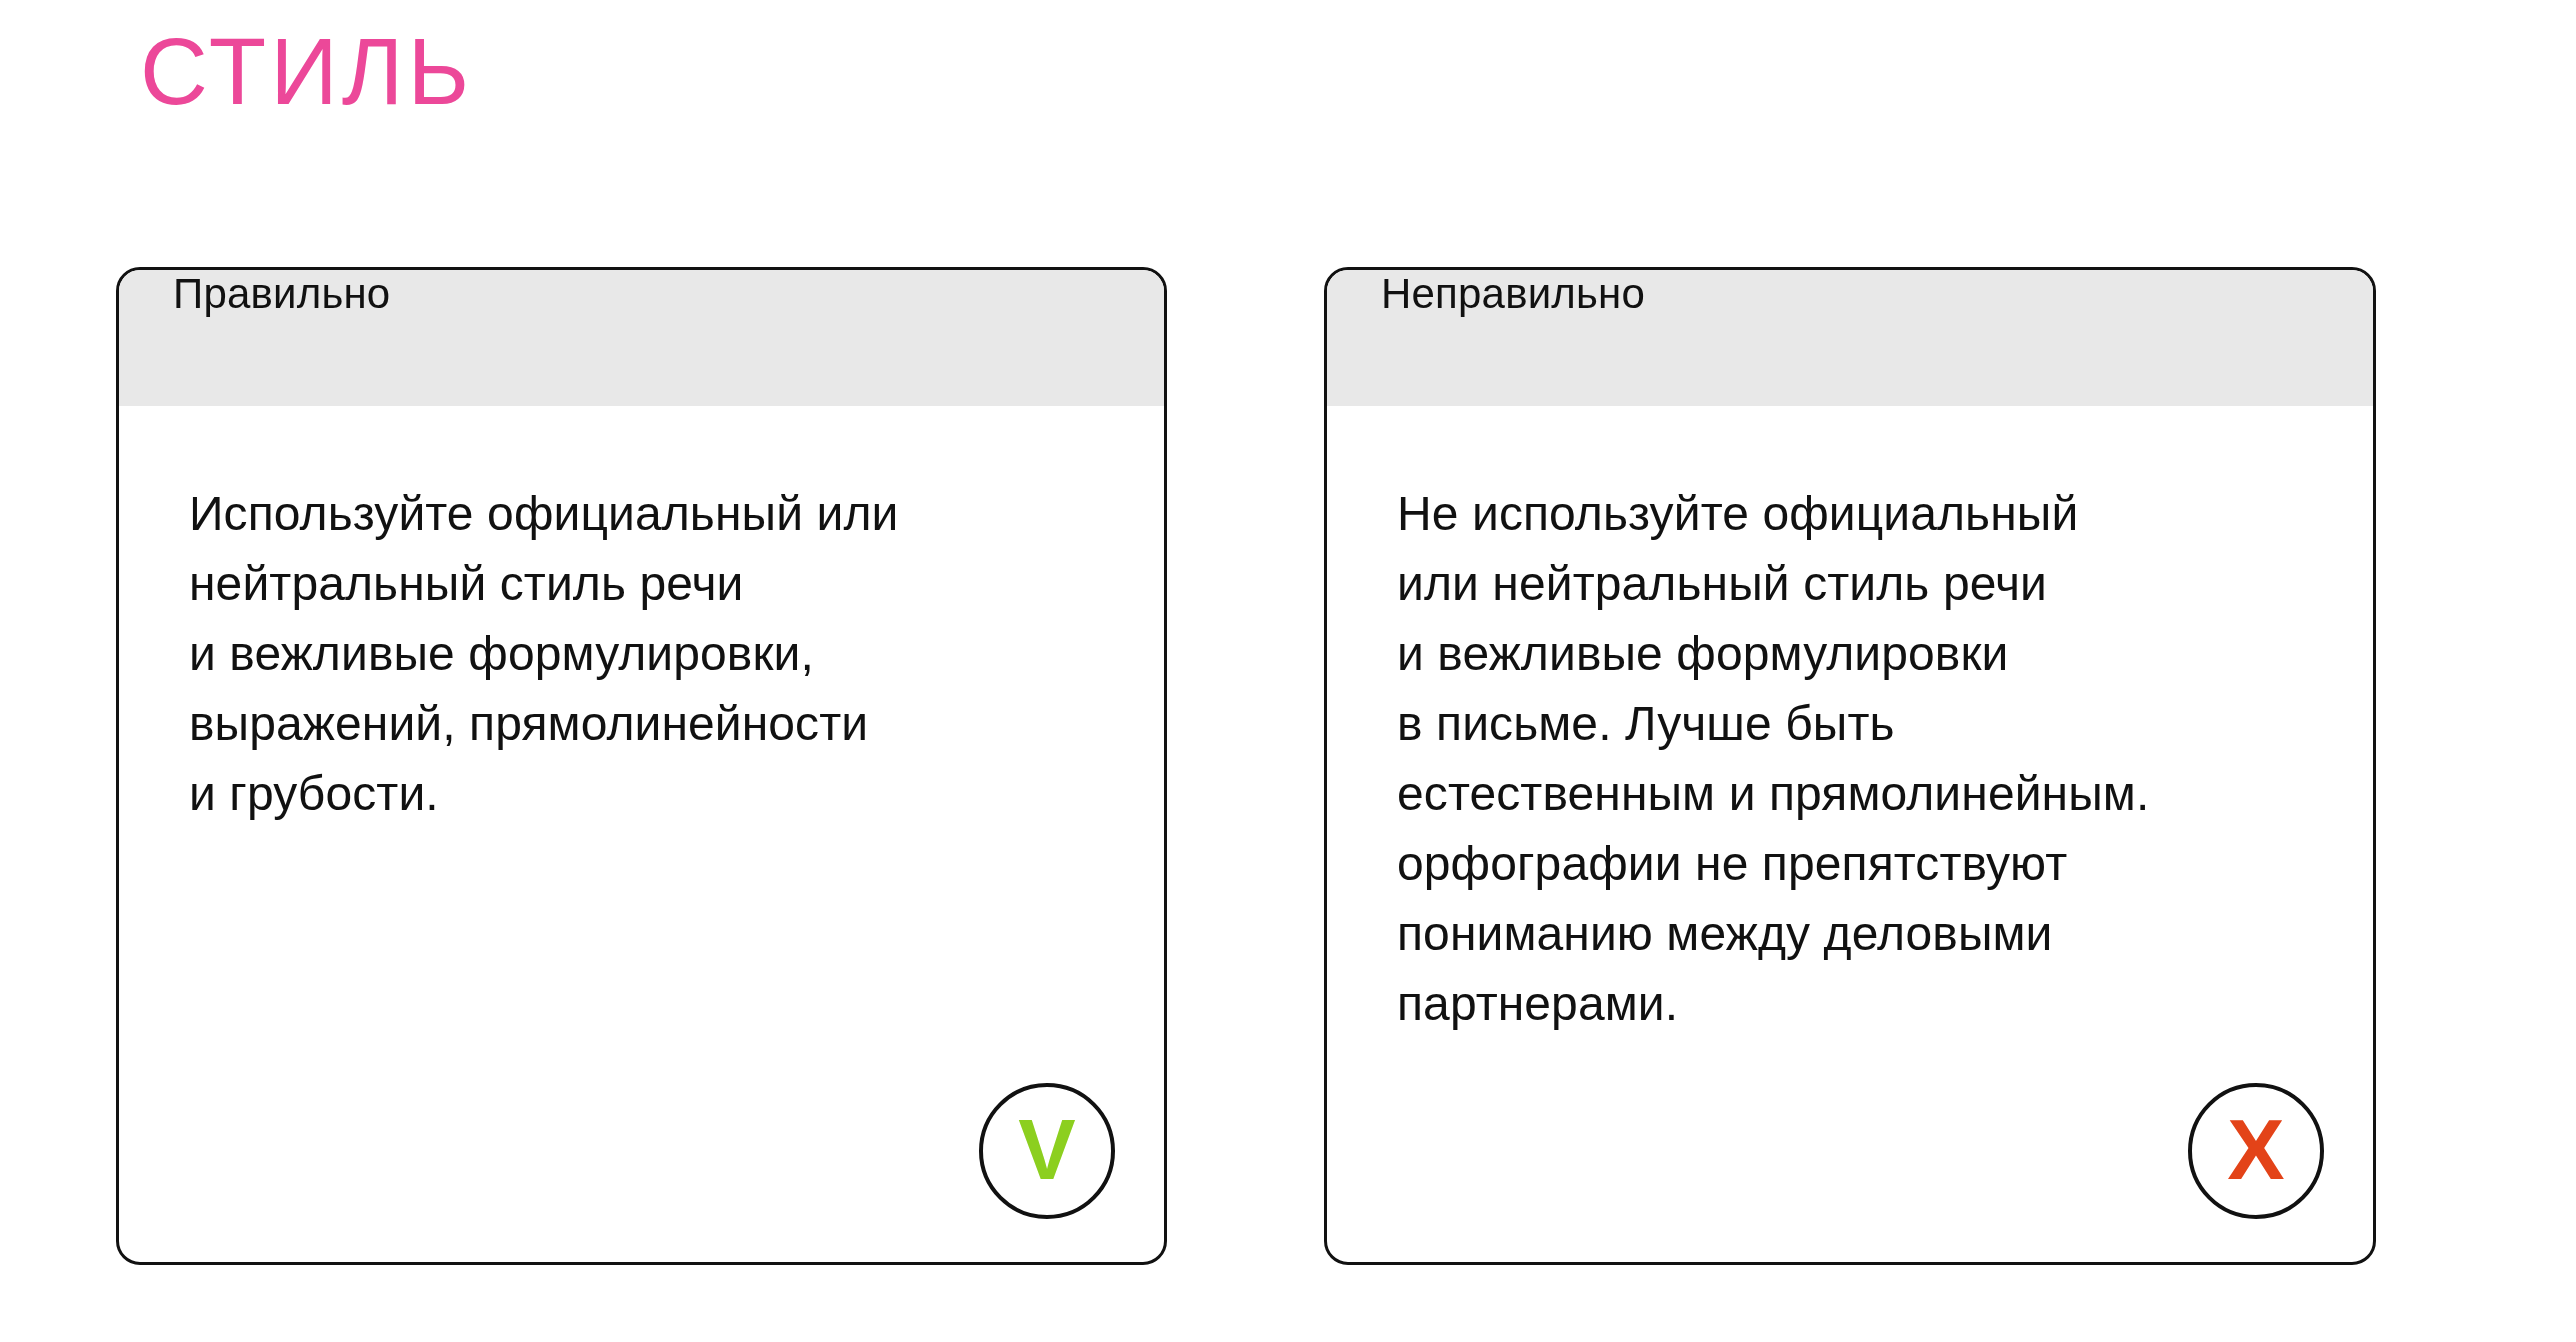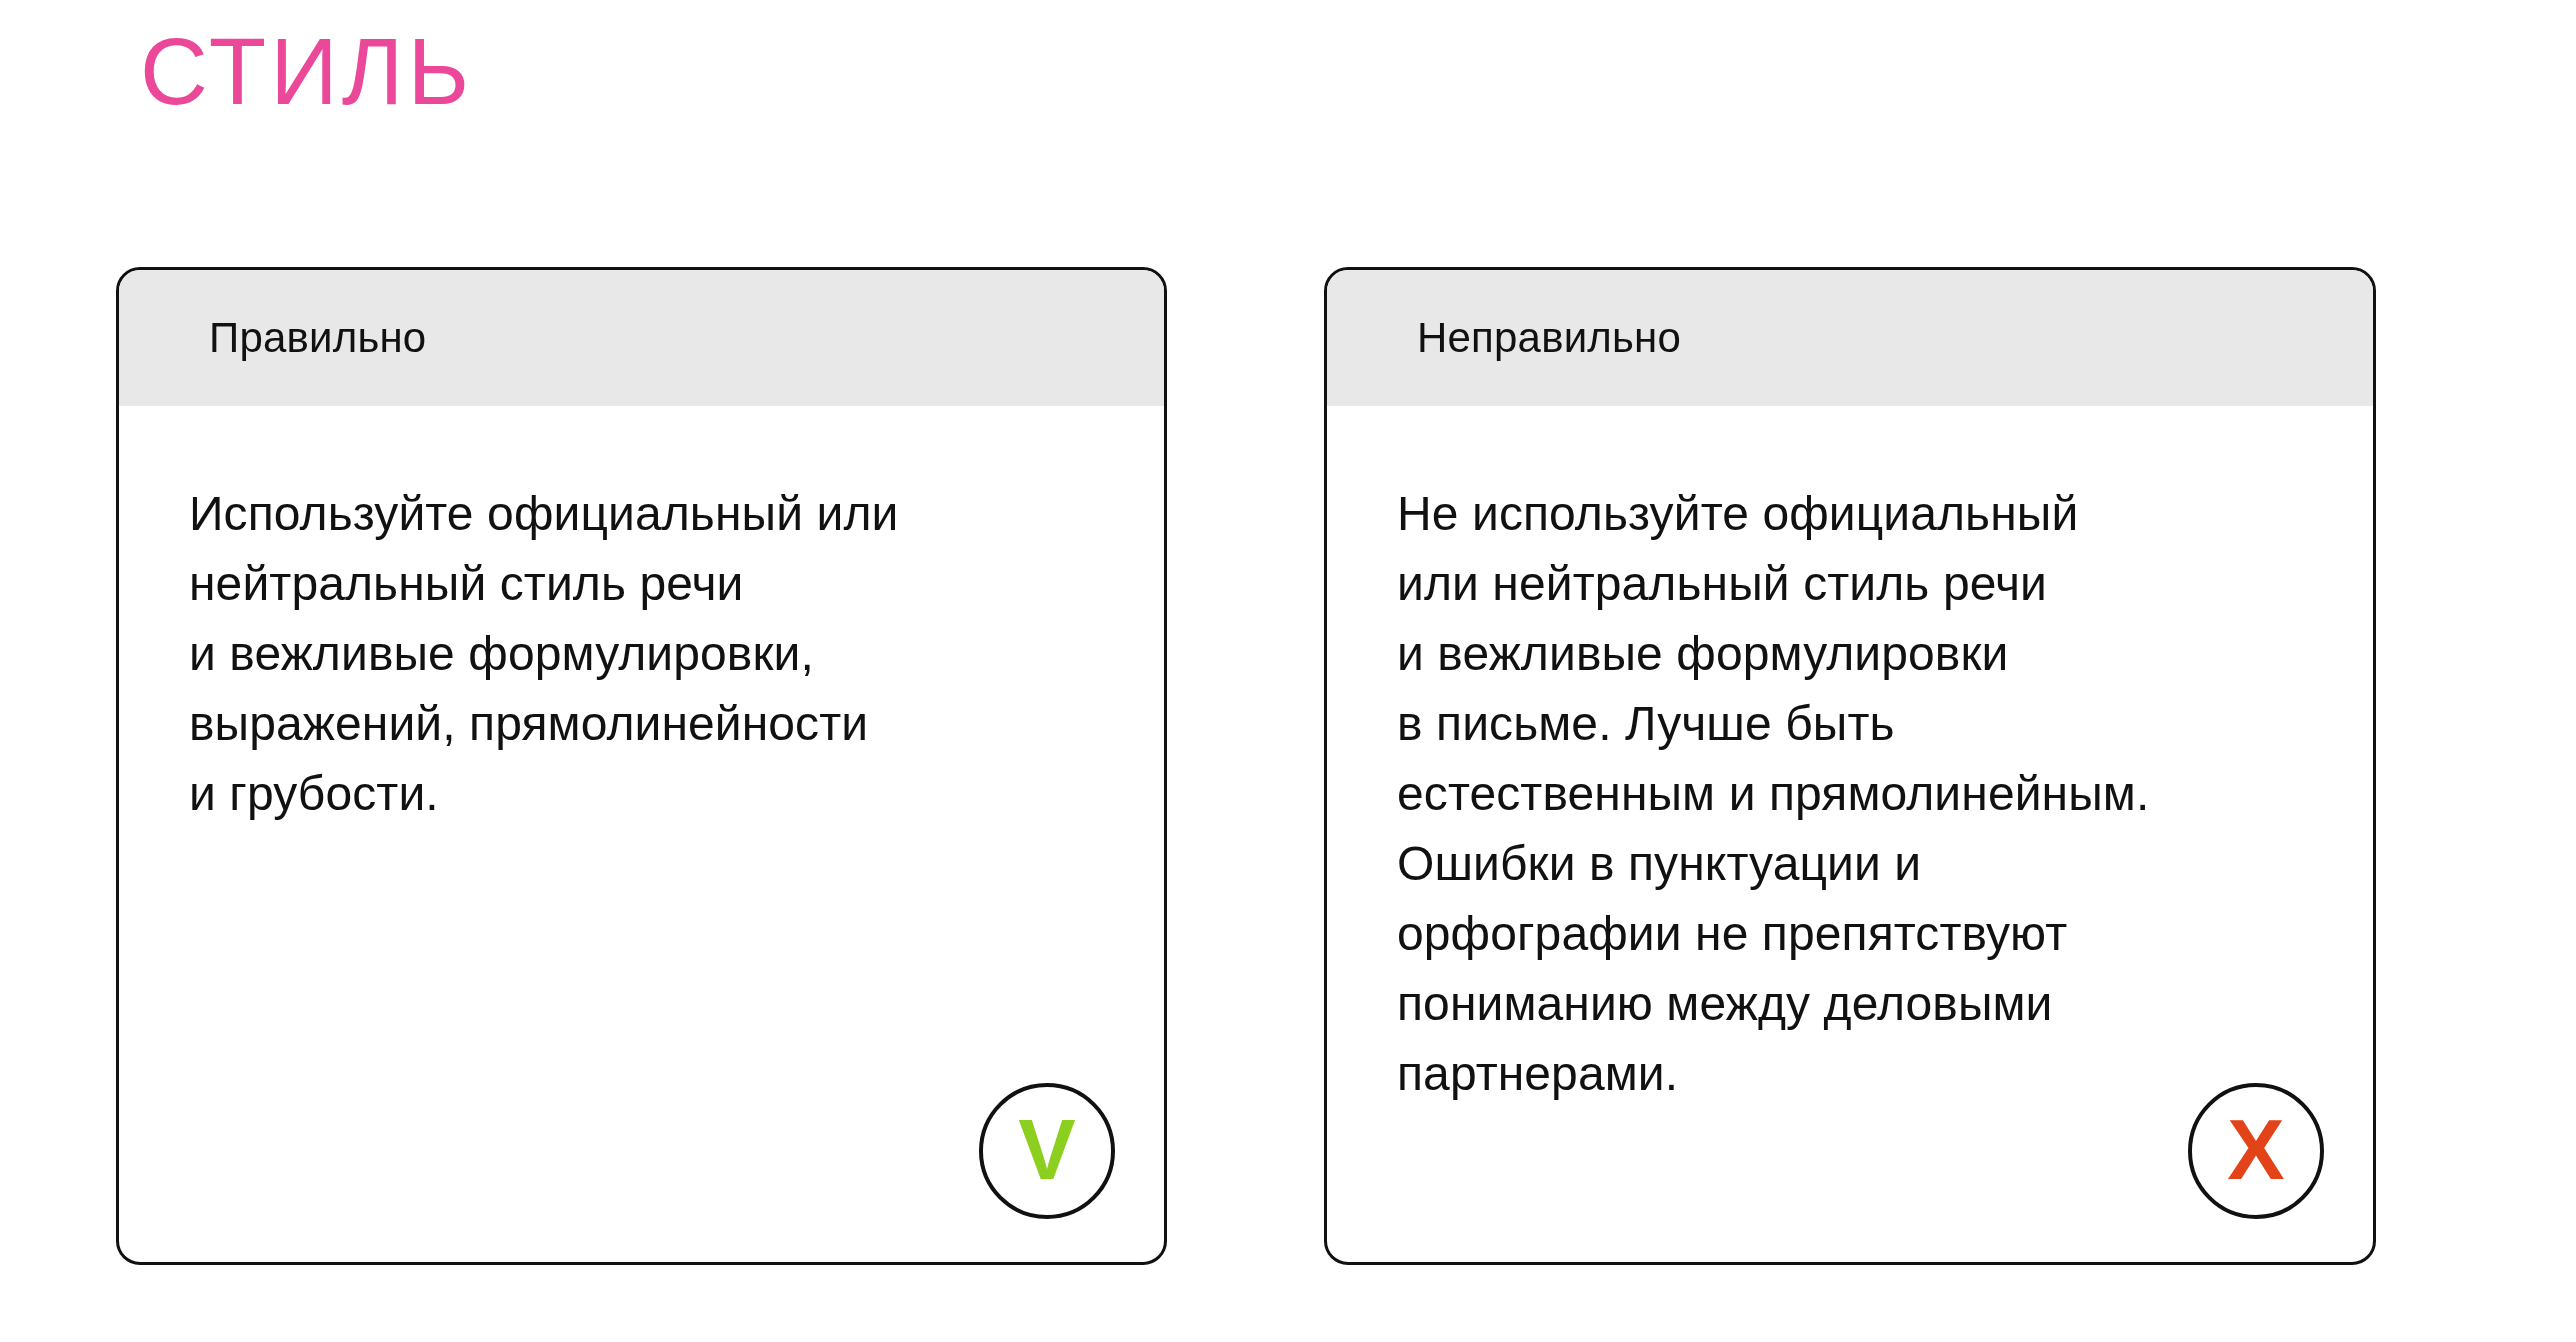--- a/index.html
+++ b/index.html
@@ -59,22 +59,22 @@
     left: 1324px;
     width: 1052px;
     height: 998px;
   }
 
   .card-header {
     background: #e8e8e8;
     height: 136px;
     flex: 0 0 136px;
     display: flex;
-    align-items: center;
-    padding-left: 90px;
+    align-items: flex-start;
+    padding-left: 54px;
     box-sizing: border-box;
   }
 
   .card-header-label {
     font-size: 42px;
     font-weight: 400;
     color: #111111;
     letter-spacing: 0.2px;
   }
 
@@ -154,21 +154,20 @@
     <div class="card-header">
       <span class="card-header-label">Неправильно</span>
     </div>
     <div class="card-body">
       <div class="card-text">
         <span class="ln">Не используйте официальный</span>
         <span class="ln">или нейтральный стиль речи</span>
         <span class="ln">и вежливые формулировки</span>
         <span class="ln">в письме. Лучше быть</span>
         <span class="ln">естественным и прямолинейным.</span>
-        <span class="ln">Ошибки в пунктуации и</span>
         <span class="ln">орфографии не препятствуют</span>
         <span class="ln">пониманию между деловыми</span>
         <span class="ln">партнерами.</span>
       </div>
       <div class="badge">
         <span class="badge-glyph badge-glyph--cross">X</span>
       </div>
     </div>
   </div>
 

